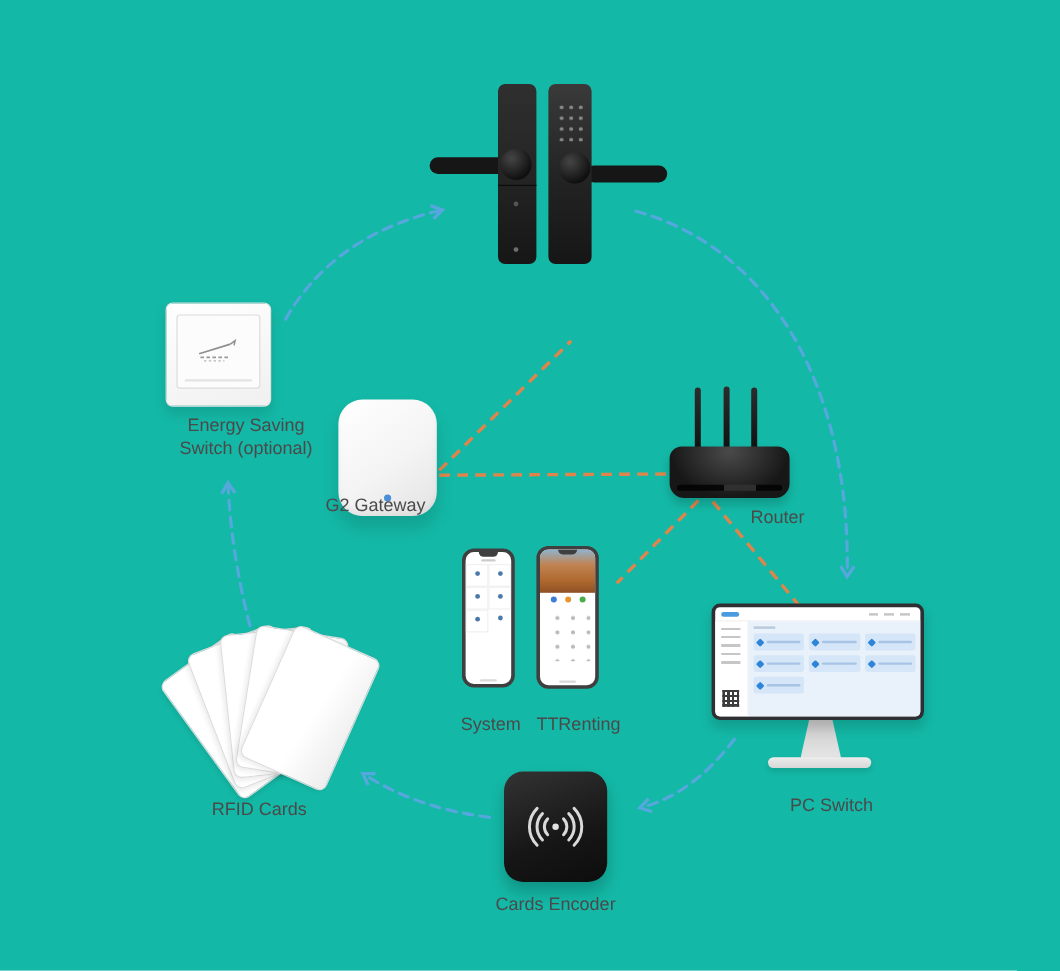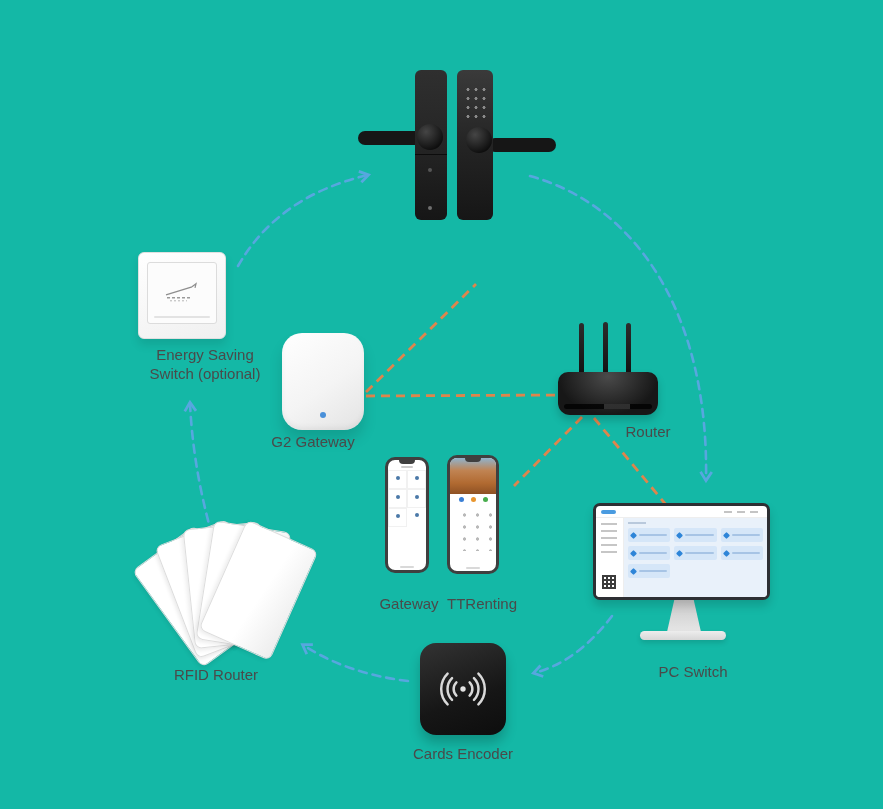--- a/index.html
+++ b/index.html
@@ -278,21 +278,21 @@
         <path d="M15.1,15.1 A21 21 0 0 0 15.1,44.9"></path>
         <path d="M36.4,23.6 A9 9 0 0 1 36.4,36.4"></path>
         <path d="M40.6,19.4 A15 15 0 0 1 40.6,40.6"></path>
         <path d="M44.9,15.1 A21 21 0 0 1 44.9,44.9"></path>
       </g>
       <circle cx="30" cy="30" r="2.6" fill="#e2e2e2"></circle>
     </svg>
   </div>
 
   <div class="lbl" style="left:139px;top:346px;width:132px;">Energy Saving Switch (optional)</div>
-  <div class="lbl" style="left:253px;top:433px;width:120px;text-align:center;">G2 Gateway</div>
+  <div class="lbl" style="left:253px;top:413px;width:120px;text-align:center;">G2 Gateway</div>
   <div class="lbl" style="left:598px;top:423px;width:100px;">Router</div>
-  <div class="lbl" style="left:359px;top:595px;width:100px;">Gateway</div>
+  <div class="lbl" style="left:359px;top:595px;width:100px;">System</div>
   <div class="lbl" style="left:430px;top:595px;width:104px;">TTRenting</div>
   <div class="lbl" style="left:643px;top:663px;width:100px;">PC Switch</div>
-  <div class="lbl" style="left:166px;top:666px;width:100px;">RFID Router</div>
+  <div class="lbl" style="left:166px;top:666px;width:100px;">RFID Cards</div>
   <div class="lbl" style="left:388px;top:745px;width:150px;">Cards Encoder</div>
 
 </div>
 
 </body></html>

